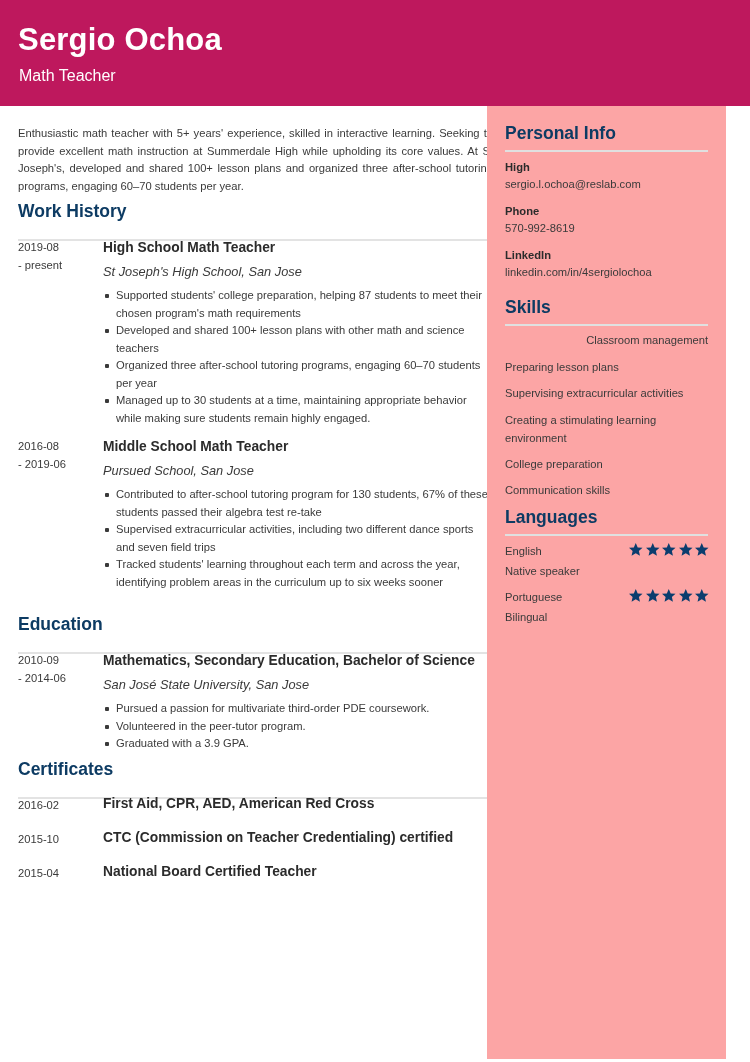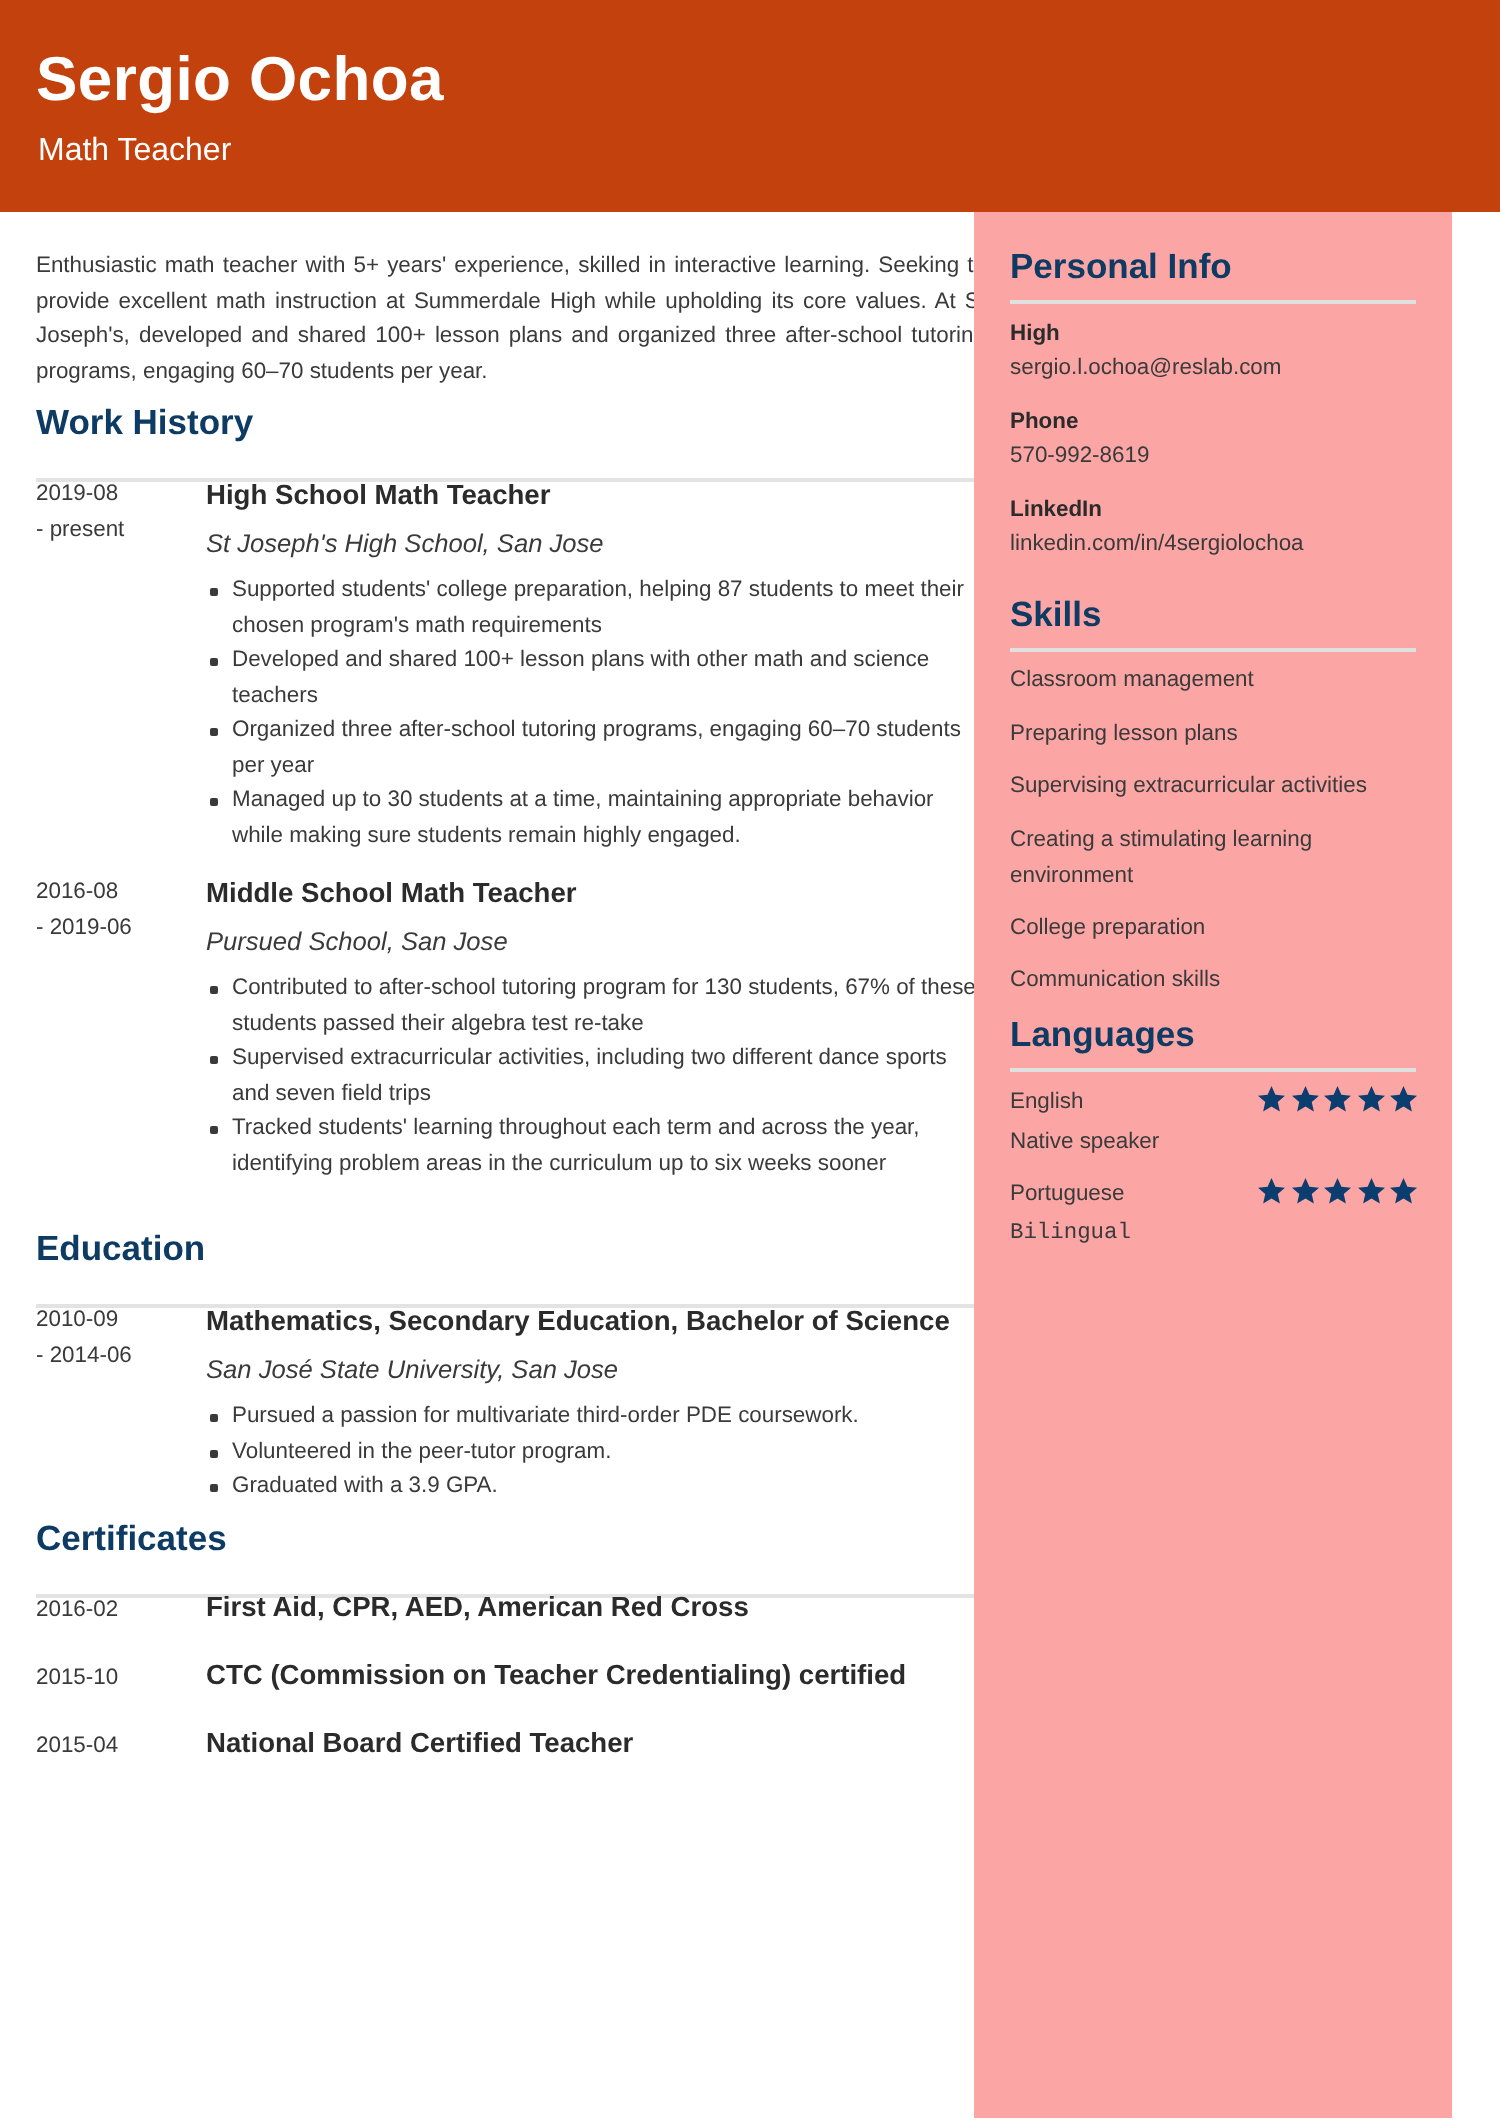--- a/index.html
+++ b/index.html
@@ -1,21 +1,21 @@
 <!DOCTYPE html>
 <html><head>
   <meta charset="utf-8">
   <style>
     * { margin: 0; padding: 0; box-sizing: border-box; }
     html, body { width: 750px; height: 1062px; background: #ffffff; overflow: hidden; }
     body { font-family: "Liberation Sans", sans-serif; color: #333333; position: relative; }
 
     .header {
       position: absolute; left: 0; top: 0; width: 750px; height: 106px;
-      background: #c2410c;
+      background: #be185d;
     }
     .header .name {
       position: absolute; left: 18px; top: 22px;
       font-size: 31px; font-weight: bold; color: #ffffff; letter-spacing: 0.2px;
     }
     .header .title {
       position: absolute; left: 19px; top: 67px;
       font-size: 16px; color: #ffffff;
     }
 
@@ -160,21 +160,21 @@
   <div class="info-label" style="top:55px;">High</div>
   <div class="info-value" style="top:72px;">sergio.l.ochoa@reslab.com</div>
 
   <div class="info-label" style="top:99px;">Phone</div>
   <div class="info-value" style="top:116px;">570-992-8619</div>
 
   <div class="info-label" style="top:143px;">LinkedIn</div>
   <div class="info-value" style="top:160px;">linkedin.com/in/4sergiolochoa</div>
 
   <div class="side-title" style="top:191px;">Skills</div>
-  <div class="skill" style="top:226px;">Classroom management</div>
+  <div class="skill" style="top:226px;text-align:right;">Classroom management</div>
   <div class="skill" style="top:253px;">Preparing lesson plans</div>
   <div class="skill" style="top:279px;">Supervising extracurricular activities</div>
   <div class="skill" style="top:306px;">Creating a stimulating learning environment</div>
   <div class="skill" style="top:350px;">College preparation</div>
   <div class="skill" style="top:376px;">Communication skills</div>
 
   <div class="side-title" style="top:401px;">Languages</div>
 
   <div class="lang-name" style="top:439px;">English</div>
   <div class="stars" style="top:436px;">
@@ -207,14 +207,14 @@
     <svg class="star" viewBox="0 0 24 24">
         <path fill="#0b3d6e" d="M12 1.5l3.1 7.1 7.7.7-5.8 5.1 1.7 7.6L12 18l-6.7 4 1.7-7.6-5.8-5.1 7.7-.7z"></path>
       </svg>
     <svg class="star" viewBox="0 0 24 24">
         <path fill="#0b3d6e" d="M12 1.5l3.1 7.1 7.7.7-5.8 5.1 1.7 7.6L12 18l-6.7 4 1.7-7.6-5.8-5.1 7.7-.7z"></path>
       </svg>
     <svg class="star" viewBox="0 0 24 24">
         <path fill="#0b3d6e" d="M12 1.5l3.1 7.1 7.7.7-5.8 5.1 1.7 7.6L12 18l-6.7 4 1.7-7.6-5.8-5.1 7.7-.7z"></path>
       </svg>
   </div>
-  <div class="lang-level" style="top:505px;font-family:Liberation Mono, monospace;">Bilingual</div>
+  <div class="lang-level" style="top:505px;">Bilingual</div>
 </div>
 
 </body></html>

